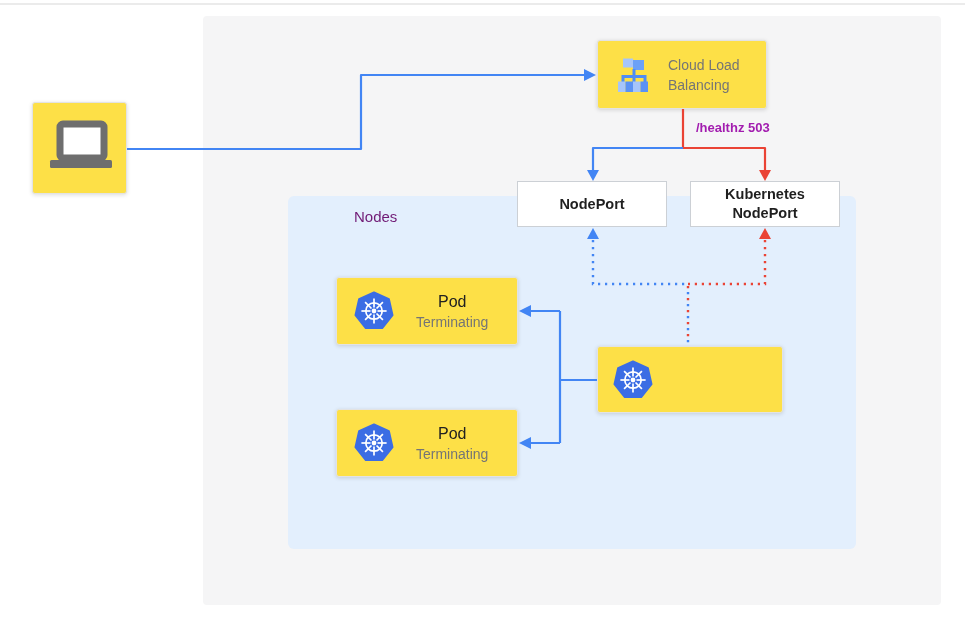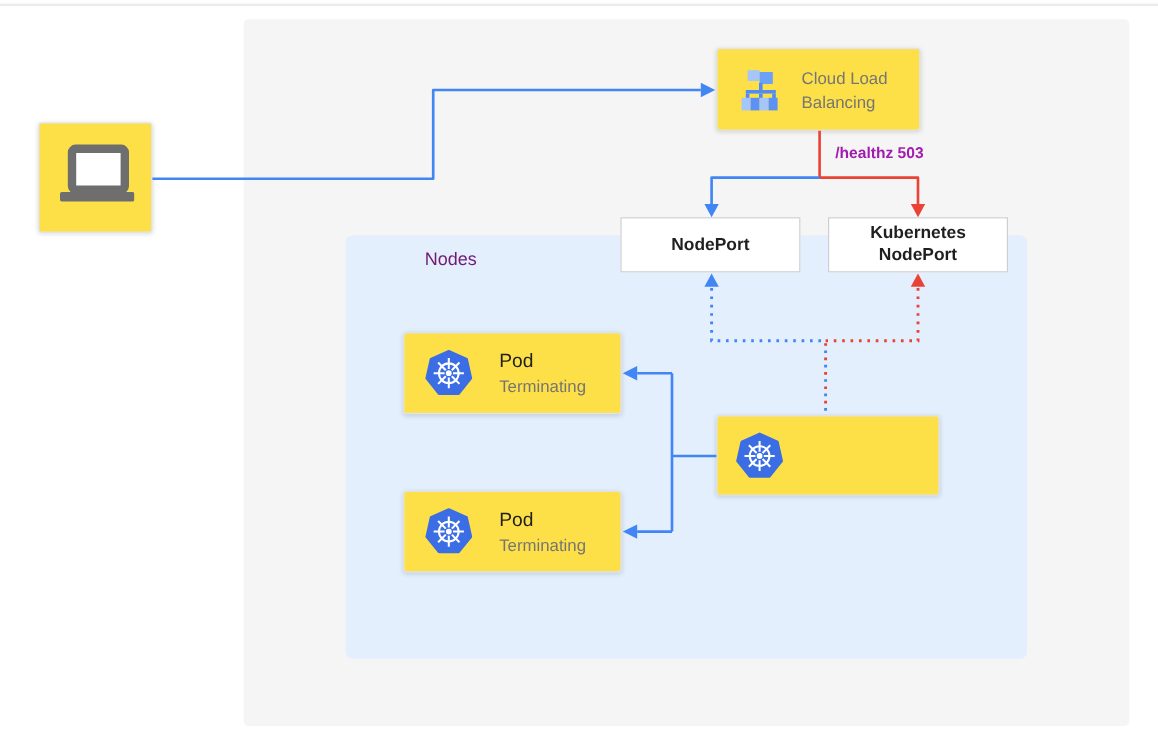--- a/index.html
+++ b/index.html
@@ -13,21 +13,21 @@
   .card { position:absolute; background:#fde047; border:1px solid #e3e3e3; border-radius:3px;
           box-shadow:0 1px 4px rgba(0,0,0,0.14); display:flex; align-items:center; }
   .laptop-card { left:32px; top:102px; width:95px; height:92px; justify-content:center; }
   .clb-card { left:597px; top:40px; width:170px; height:69px; padding-left:16px; }
   .clb-text { margin-left:14px; font-size:14px; line-height:20px; color:#757575; }
   .port-box { position:absolute; width:150px; height:46px; background:#ffffff; border:1px solid #ccd0d5;
               display:flex; flex-direction:column; align-items:center; justify-content:center;
               font-weight:bold; font-size:14.5px; color:#1f1f1f; line-height:19px; text-align:center; }
   .nodeport-box { left:517px; top:181px; }
   .healthcheck-box { left:690px; top:181px; }
-  .pod-card { width:182px; height:68px; padding-left:17px; }
+  .pod-card { width:182px; height:68px; padding-left:17px;text-align:center; }
   .pod-card-1 { left:336px; top:277px; }
   .pod-card-2 { left:336px; top:409px; }
   .kubeproxy-card { left:597px; top:346px; width:186px; height:67px; padding-left:15px; }
   .card-text { margin-left:22px; }
   .card-title { font-size:16px; color:#212121; line-height:21px; }
   .card-sub { font-size:14px; color:#757575; line-height:20px; }
   .healthz { position:absolute; left:696px; top:120px; font-size:13px; font-weight:bold; color:#a21caf; }
   .icon40 { width:40px; height:40px; display:block; }
   .lines-svg { position:absolute; left:0; top:0; pointer-events:none; }
 </style>

